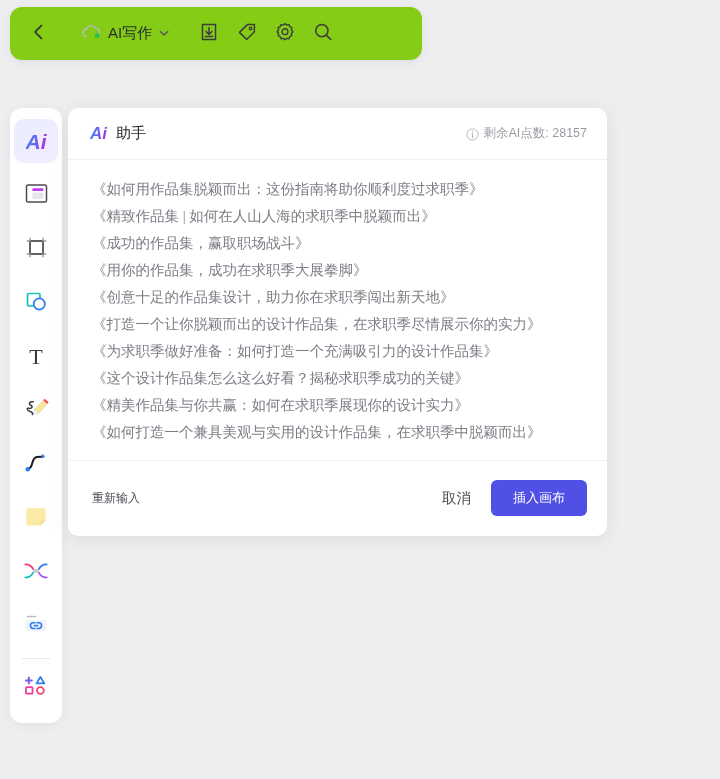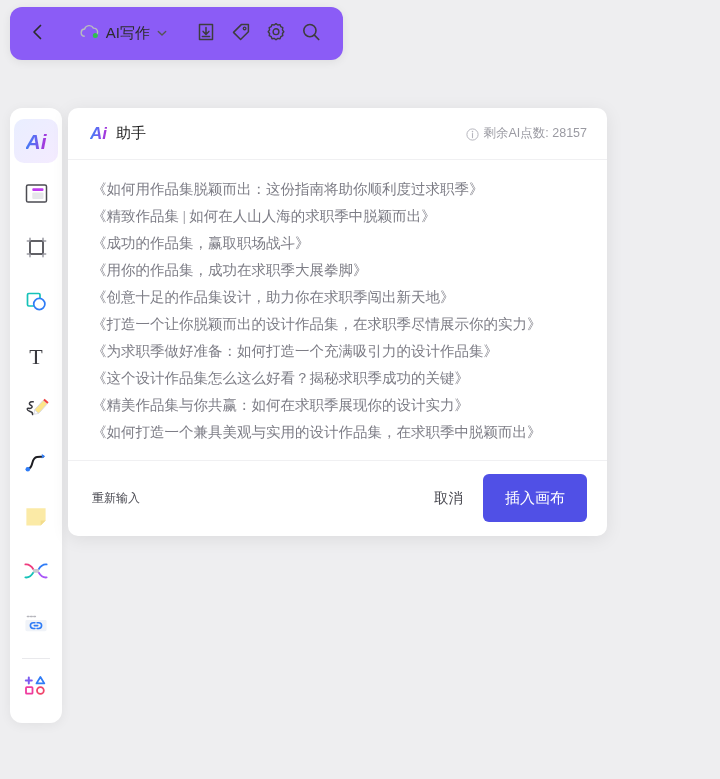--- a/index.html
+++ b/index.html
@@ -13,23 +13,23 @@
     font-family: "Liberation Sans", "DejaVu Sans", sans-serif;
     overflow: hidden;
     position: relative;
   }
 
   
   #top-toolbar {
     position: absolute;
     left: 10px;
     top: 7px;
-    width: 333px;
+    width: 412px;
     height: 53px;
-    background: #8b5cf6;
+    background: #84cc16;
     border-radius: 12px;
     box-shadow: 0 2px 10px rgba(0,0,0,0.07);
     display: flex;
     align-items: center;
     box-sizing: border-box;
     padding: 0 14px;
   }
   .tb-btn {
     display: flex;
     align-items: center;
@@ -198,25 +198,25 @@
   }
   #cancel-button {
     font-size: 14.5px;
     color: #4a4a52;
     cursor: pointer;
   }
   #insert-canvas-button {
     background: #4f46e5;
     background: #5050e6;
     color: #ffffff;
-    font-size: 15px;
+    font-size: 13px;
     border: none;
     border-radius: 6px;
     padding: 0 22px;
-    height: 48px;
+    height: 36px;
     cursor: pointer;
     font-family: inherit;
   }
 </style>
 </head>
 <body>
 
 <div id="top-toolbar">
 
   <div class="tb-btn" id="back-button">

